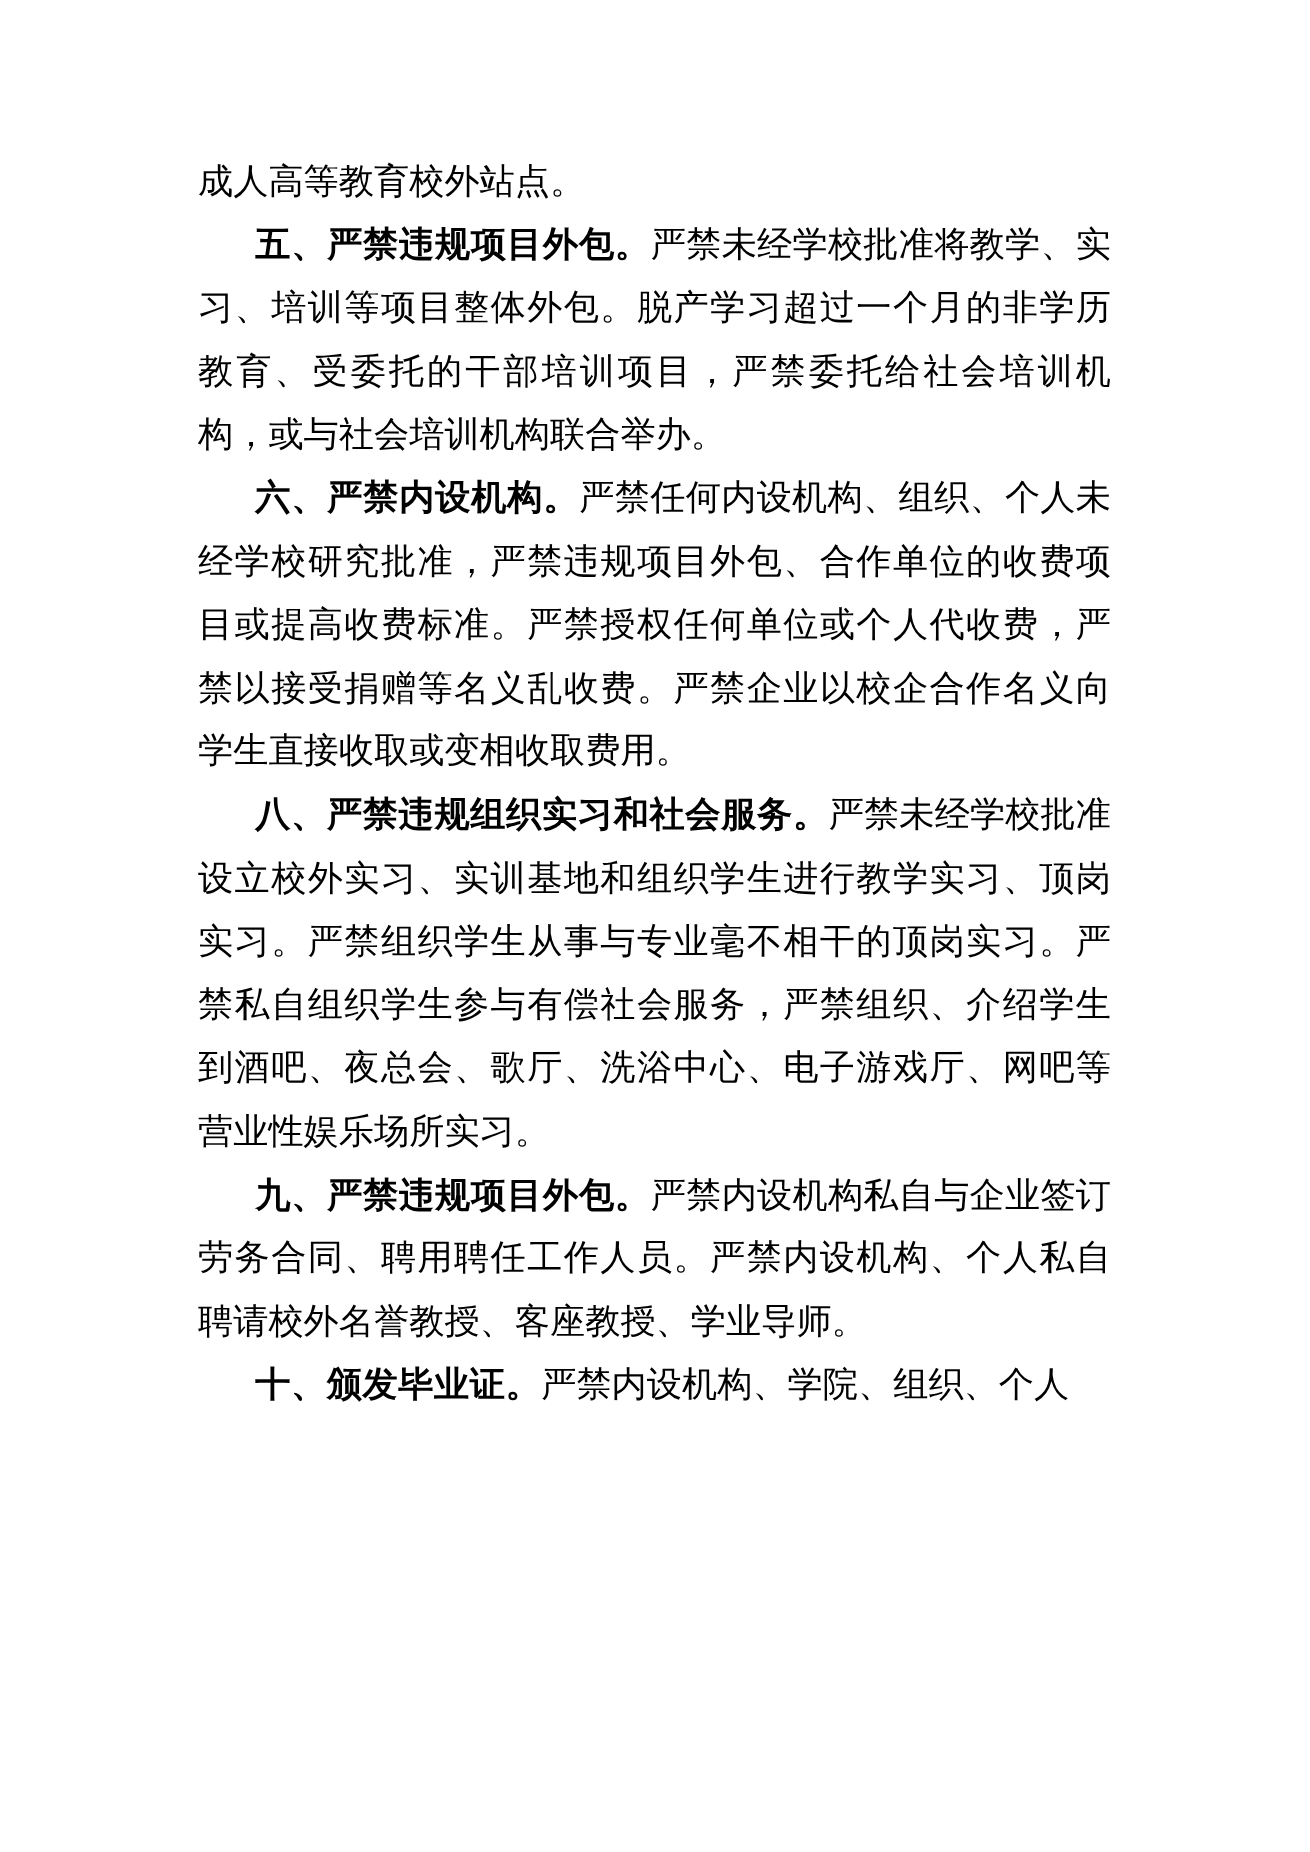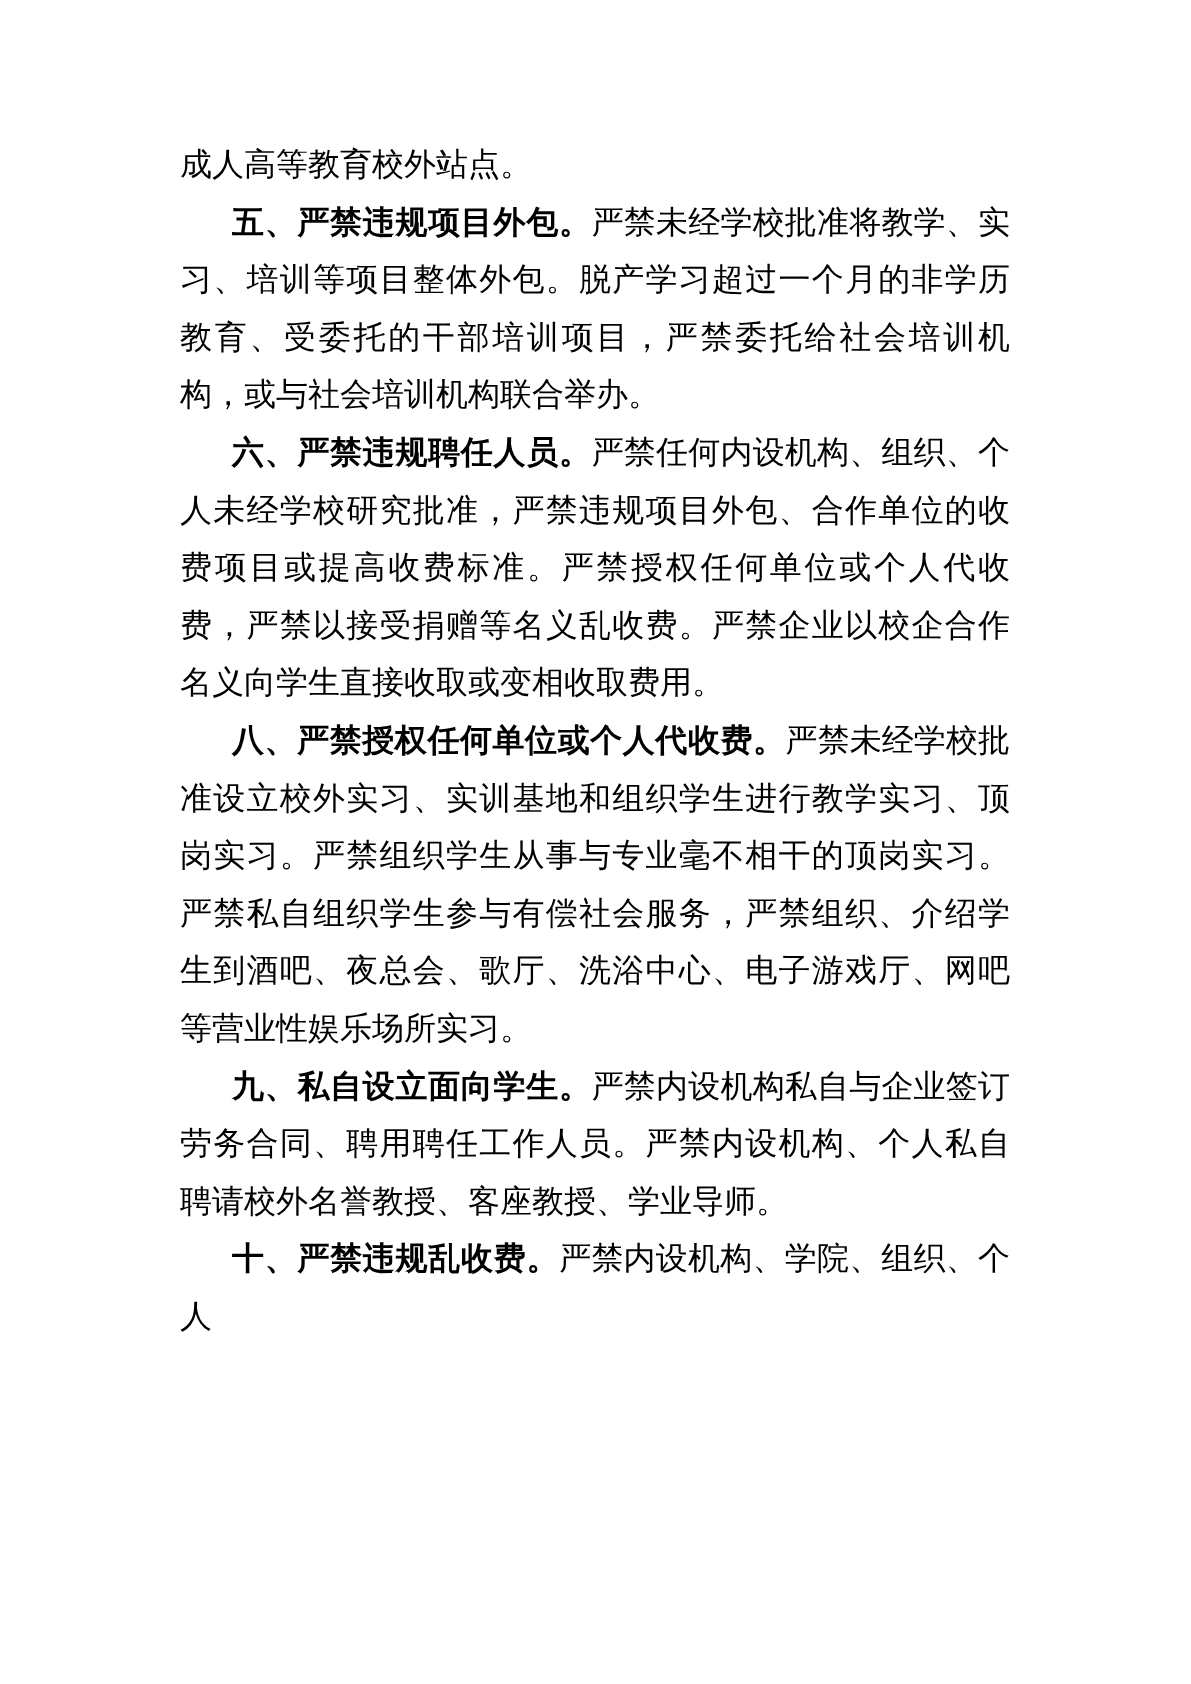--- a/index.html
+++ b/index.html
@@ -43,23 +43,23 @@
 </head>
 <body>
 
 <div class="page">
   <div class="content">
 
     <p class="no-indent"><span class="body-text">成人高等教育校外站点。</span></p>
 
     <p><span class="lead">五、严禁违规项目外包。</span><span class="body-text">严禁未经学校批准将教学、实习、培训等项目整体外包。脱产学习超过一个月的非学历教育、受委托的干部培训项目，严禁委托给社会培训机构，或与社会培训机构联合举办。</span></p>
 
-    <p><span class="lead">六、严禁违规聘任人员。</span><span class="body-text">严禁任何内设机构、组织、个人未经学校研究批准，严禁违规项目外包、合作单位的收费项目或提高收费标准。严禁授权任何单位或个人代收费，严禁以接受捐赠等名义乱收费。严禁企业以校企合作名义向学生直接收取或变相收取费用。</span></p>
+    <p><span class="lead">六、严禁内设机构。</span><span class="body-text">严禁任何内设机构、组织、个人未经学校研究批准，严禁违规项目外包、合作单位的收费项目或提高收费标准。严禁授权任何单位或个人代收费，严禁以接受捐赠等名义乱收费。严禁企业以校企合作名义向学生直接收取或变相收取费用。</span></p>
 
 
-    <p><span class="lead">八、严禁授权任何单位或个人代收费。</span><span class="body-text">严禁未经学校批准设立校外实习、实训基地和组织学生进行教学实习、顶岗实习。严禁组织学生从事与专业毫不相干的顶岗实习。严禁私自组织学生参与有偿社会服务，严禁组织、介绍学生到酒吧、夜总会、歌厅、洗浴中心、电子游戏厅、网吧等营业性娱乐场所实习。</span></p>
+    <p><span class="lead">八、严禁违规组织实习和社会服务。</span><span class="body-text">严禁未经学校批准设立校外实习、实训基地和组织学生进行教学实习、顶岗实习。严禁组织学生从事与专业毫不相干的顶岗实习。严禁私自组织学生参与有偿社会服务，严禁组织、介绍学生到酒吧、夜总会、歌厅、洗浴中心、电子游戏厅、网吧等营业性娱乐场所实习。</span></p>
 
-    <p><span class="lead">九、私自设立面向学生。</span><span class="body-text">严禁内设机构私自与企业签订劳务合同、聘用聘任工作人员。严禁内设机构、个人私自聘请校外名誉教授、客座教授、学业导师。</span></p>
+    <p><span class="lead">九、严禁违规项目外包。</span><span class="body-text">严禁内设机构私自与企业签订劳务合同、聘用聘任工作人员。严禁内设机构、个人私自聘请校外名誉教授、客座教授、学业导师。</span></p>
 
-    <p><span class="lead">十、严禁违规乱收费。</span><span class="body-text">严禁内设机构、学院、组织、个人</span></p>
+    <p><span class="lead">十、颁发毕业证。</span><span class="body-text">严禁内设机构、学院、组织、个人</span></p>
 
   </div>
 </div>
 
 </body></html>

